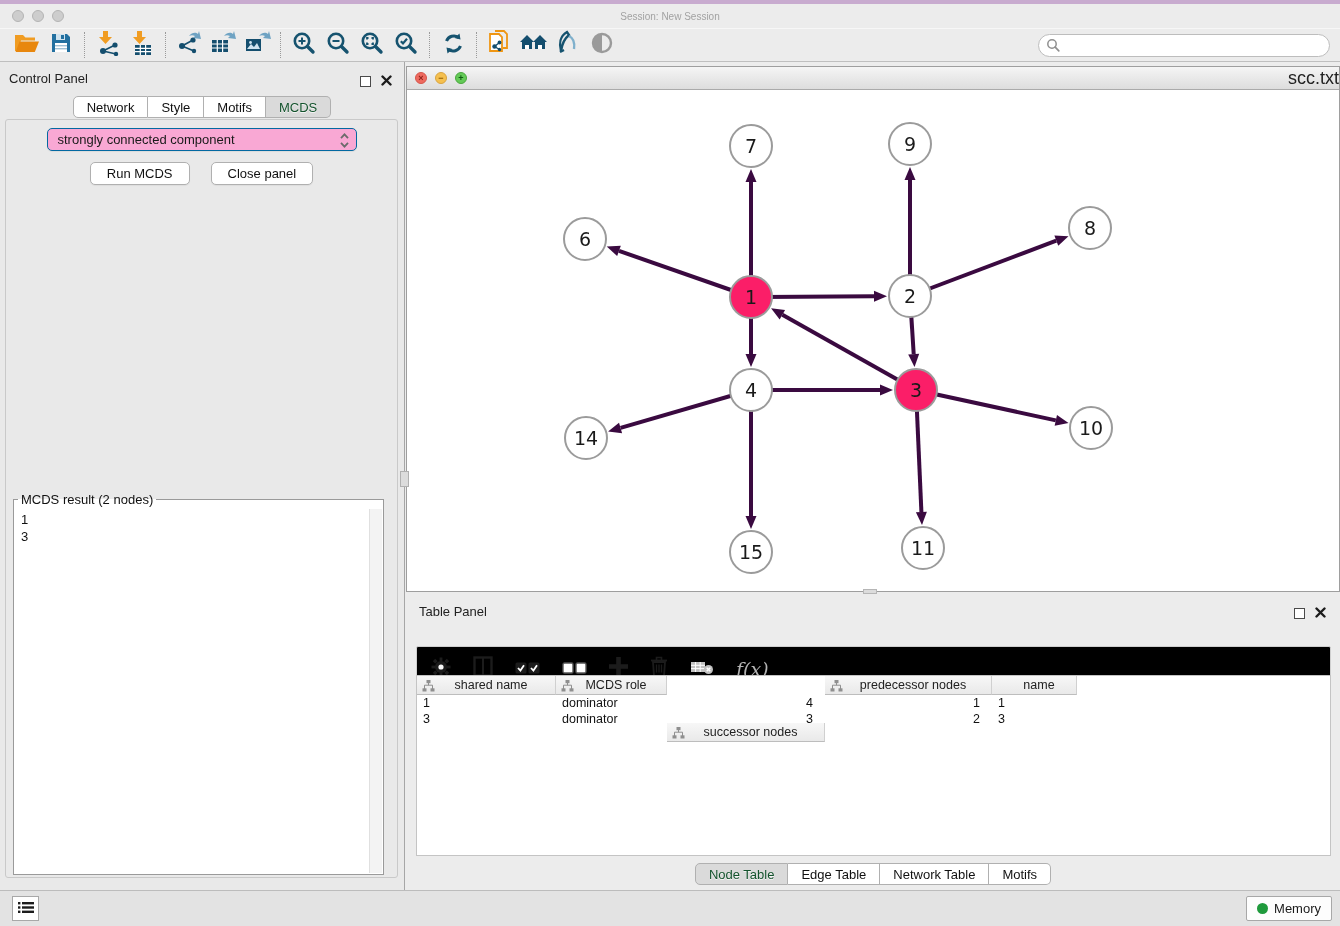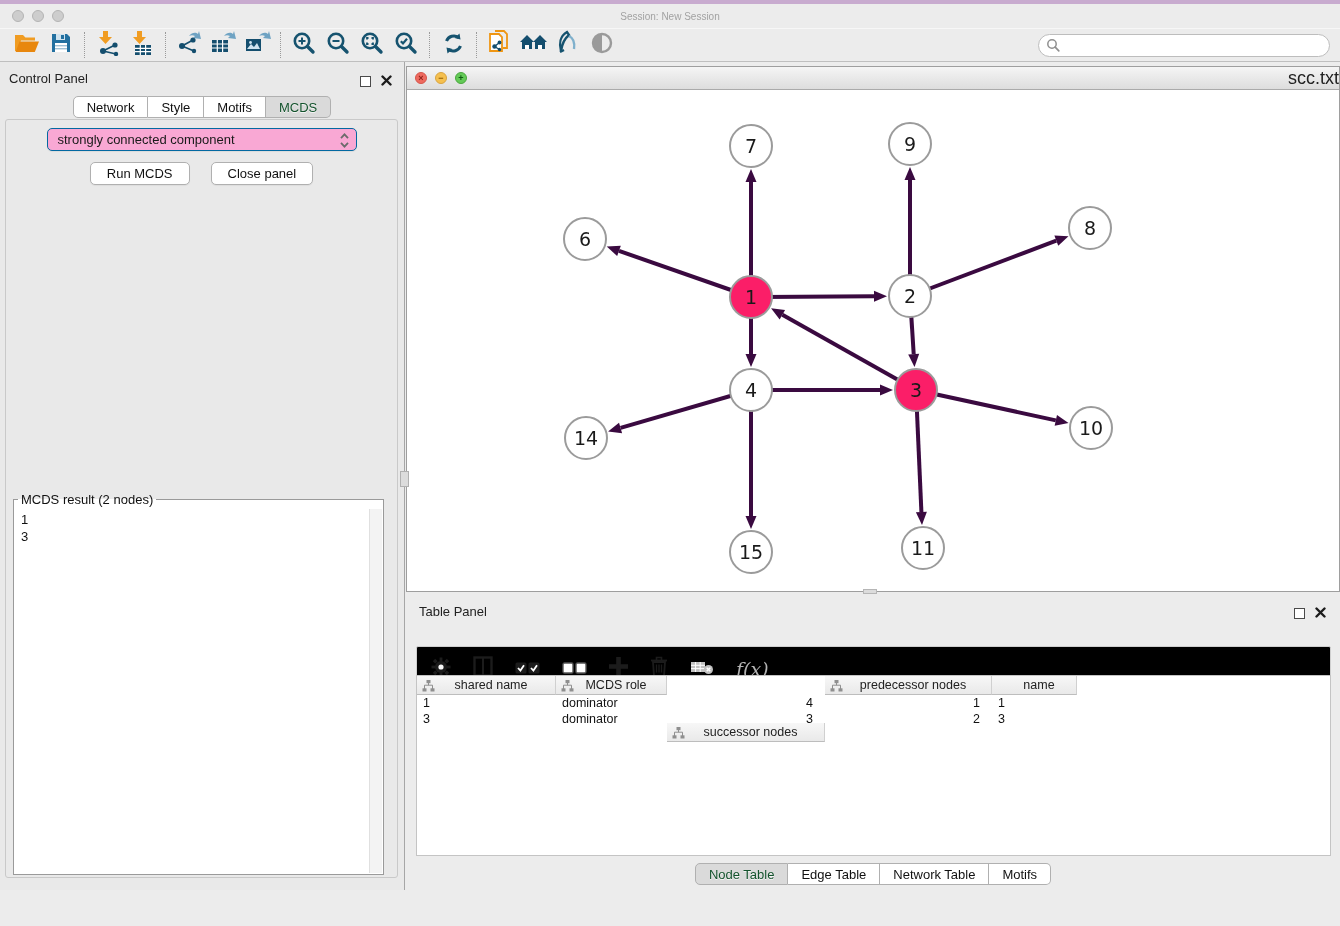--- a/index.html
+++ b/index.html
@@ -492,14 +492,32 @@
 
       <div class="tp-tabs seg" id="tp-tabs">
           <span class="tabseg selected">Node Table</span>
           <span class="tabseg">Edge Table</span>
           <span class="tabseg">Network Table</span>
           <span class="tabseg">Motifs</span>
         </div>
     </div>
   </div>
 
+  <div class="statusbar">
+    <span class="list-btn">
+        <span><svg width="16" height="13" viewBox="0 0 16 13">
+            <g fill="#1c1c1c">
+              <rect x="0" y="1" width="2.4" height="2.4"></rect>
+              <rect x="4" y="1" width="12" height="2.4"></rect>
+              <rect x="0" y="5.3" width="2.4" height="2.4"></rect>
+              <rect x="4" y="5.3" width="12" height="2.4"></rect>
+              <rect x="0" y="9.6" width="2.4" height="2.4"></rect>
+              <rect x="4" y="9.6" width="12" height="2.4"></rect>
+            </g>
+          </svg></span>
+      </span>
+    <span class="memory-btn">
+      <span class="mem-dot"></span>
+      <span>Memory</span>
+    </span>
+  </div>
 
 </div>
 
 </body></html>

